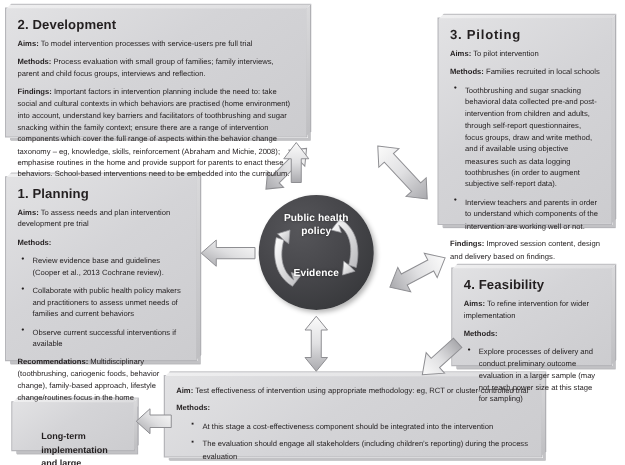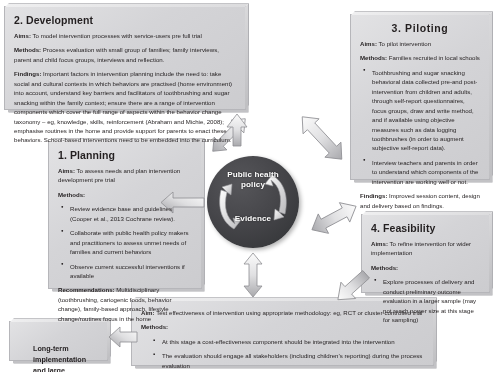--- a/index.html
+++ b/index.html
@@ -29,39 +29,39 @@
     content:"";position:absolute;right:-4px;top:0;width:4px;height:100%;
     background:linear-gradient(to bottom,#d9d9db,#bfbfc2);
     transform:skewY(-45deg);transform-origin:top left;
     border-right:1px solid #b0b0b4;box-sizing:border-box;
   }
   .pad{position:relative;z-index:2;padding:7px 9px 7px 9px;}
 
   h2.title{
     margin:0 0 5px 0;font-size:10.5px;font-weight:bold;letter-spacing:.1px;
   }
-  h2.title.sp{letter-spacing:.6px;text-align:center;}
+  h2.title.sp{letter-spacing:.6px;}
   p.line{margin:0 0 5px 0;font-size:6.1px;line-height:1.55;}
   p.line:last-child{margin-bottom:0;}
   p.line b{font-weight:bold;}
   ul.bl{margin:0 0 5px 0;padding:0 0 0 11px;list-style:none;}
   ul.bl li{
     position:relative;font-size:6.1px;line-height:1.55;margin:0 0 5px 0;
     padding-left:1px;
   }
   ul.bl li:last-child{margin-bottom:0;}
   ul.bl li::before{
     content:"\25CF";position:absolute;left:-8px;top:-0.5px;font-size:4.2px;
   }
   ul.bl.sq li::before{content:"\25AA";font-size:6px;top:-1px;}
 
   
   #dev   {left:4px;  top:6px;   width:242px;height:104px;}
   #pilot {left:350px;top:14px;  width:140px;height:166px;}
-  #plan  {left:4px;  top:141px; width:154px;height:148px;margin-left:44px;}
+  #plan  {left:4px;  top:141px; width:154px;height:148px;}
   #feas  {left:361px;top:214px; width:129px;height:79px;}
   #trial {left:131px;top:300px; width:303px;height:66px;}
   #lt    {left:9px;  top:321px; width:99px;height:40px;}
   #lt .pad{padding:7px 8px;}
   #lt p{margin:15px;font-size:7.2px;line-height:1.5;font-weight:bold;}
 
   
   #hub{
     position:absolute;left:207px;top:156px;width:92px;height:92px;
     border-radius:50%;

